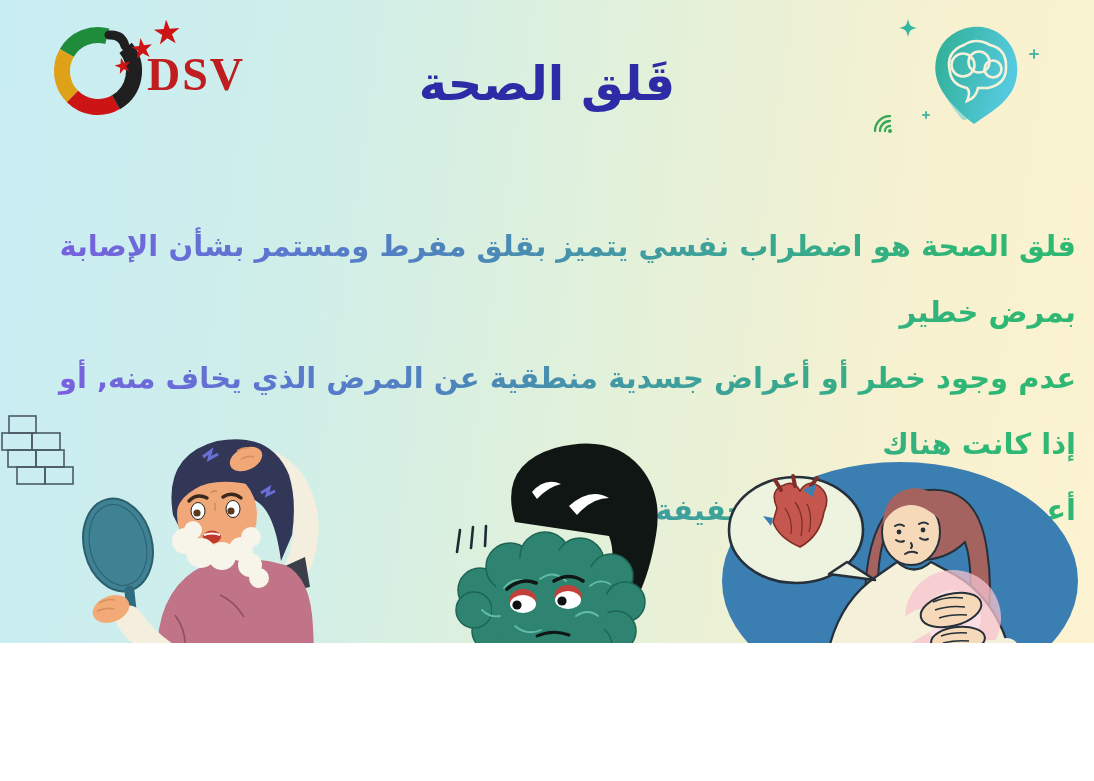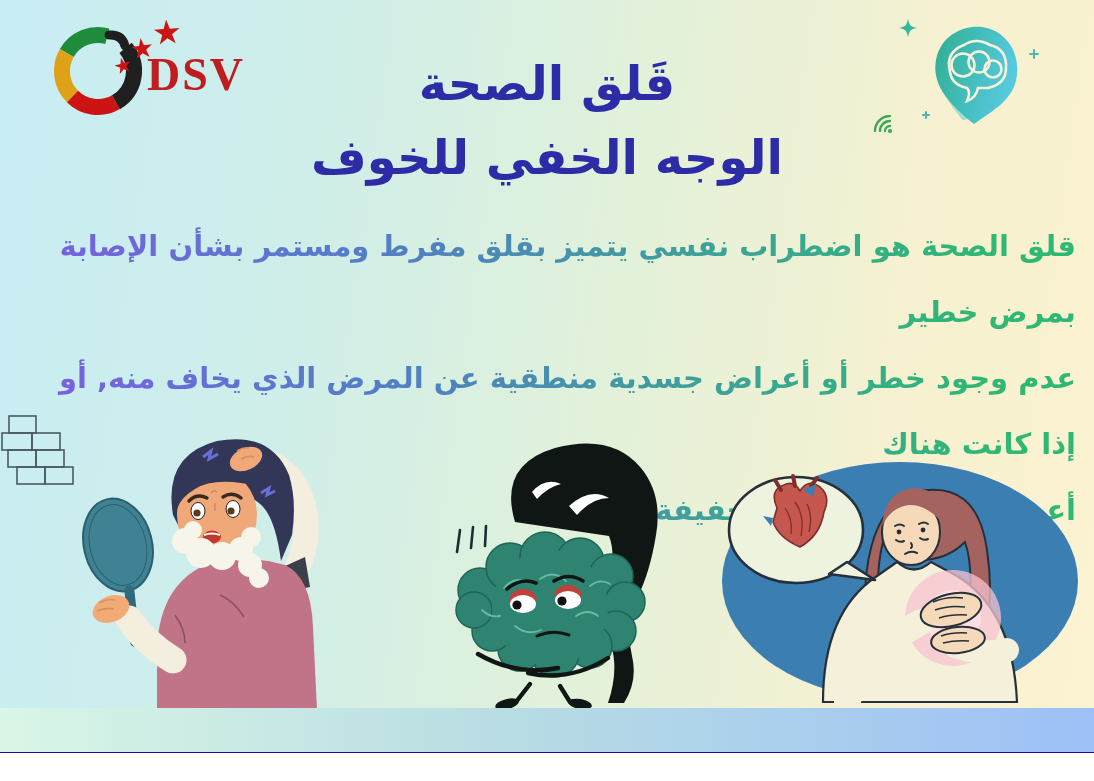--- a/index.html
+++ b/index.html
@@ -1,18 +1,18 @@
 <!DOCTYPE html>
 <html lang="ar"><head>
 <meta charset="utf-8">
 <style>
   html,body{margin:0;padding:0;}
   .poster{
     position:relative;
-    width:1094px;height:753px;
+    width:1094px;height:643px;
     overflow:hidden;
     font-family:"DejaVu Sans",sans-serif;
     background:linear-gradient(98deg,#c8edf4 0%,#cfeee9 28%,#e2f1da 55%,#f8f1d0 82%,#fbf3d1 100%);
   }
   
   .dsv-wrap{position:absolute;left:35px;top:20px;width:240px;height:122px;}
   .dsv-svg{position:absolute;left:0;top:0;}
   .dsv-acronym{
     position:absolute;left:112px;top:28px;
     font-family:"Liberation Serif",serif;font-weight:bold;
@@ -75,21 +75,20 @@
         <path transform="translate(88,46) scale(8.5) rotate(-14)" d="M0,-1 L0.2245,-0.309 L0.951,-0.309 L0.3633,0.118 L0.5878,0.809 L0,0.382 L-0.5878,0.809 L-0.3633,0.118 L-0.951,-0.309 L-0.2245,-0.309 Z"></path>
         <path transform="translate(107,29) scale(11) rotate(-8)" d="M0,-1 L0.2245,-0.309 L0.951,-0.309 L0.3633,0.118 L0.5878,0.809 L0,0.382 L-0.5878,0.809 L-0.3633,0.118 L-0.951,-0.309 L-0.2245,-0.309 Z"></path>
         <path transform="translate(132,13) scale(13.5) rotate(-4)" d="M0,-1 L0.2245,-0.309 L0.951,-0.309 L0.3633,0.118 L0.5878,0.809 L0,0.382 L-0.5878,0.809 L-0.3633,0.118 L-0.951,-0.309 L-0.2245,-0.309 Z"></path>
       </g>
     </svg>
     <div class="dsv-acronym">DSV</div>
   </div>
 
   <h1 class="main-title">
     <span>قَلق الصحة</span>
-    <span>الوجه الخفي للخوف</span>
   </h1>
 
   <div class="therapy-wrap">
     <svg width="212" height="114" viewBox="0 0 212 114">
       <defs>
         <linearGradient id="pickGrad" x1="0" y1="0" x2="1" y2="0.3">
           <stop offset="0" stop-color="#2fae92"></stop>
             <stop offset="1" stop-color="#55cadf"></stop>
         </linearGradient>
       </defs>

